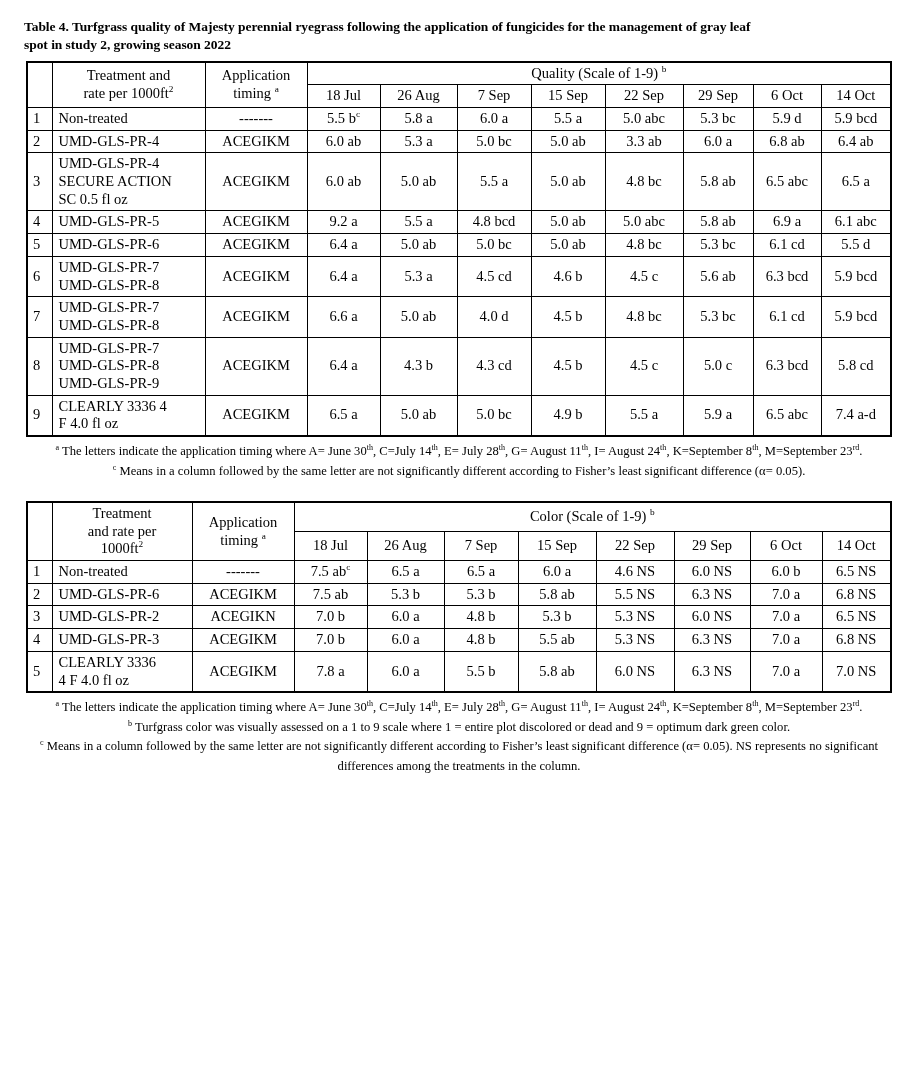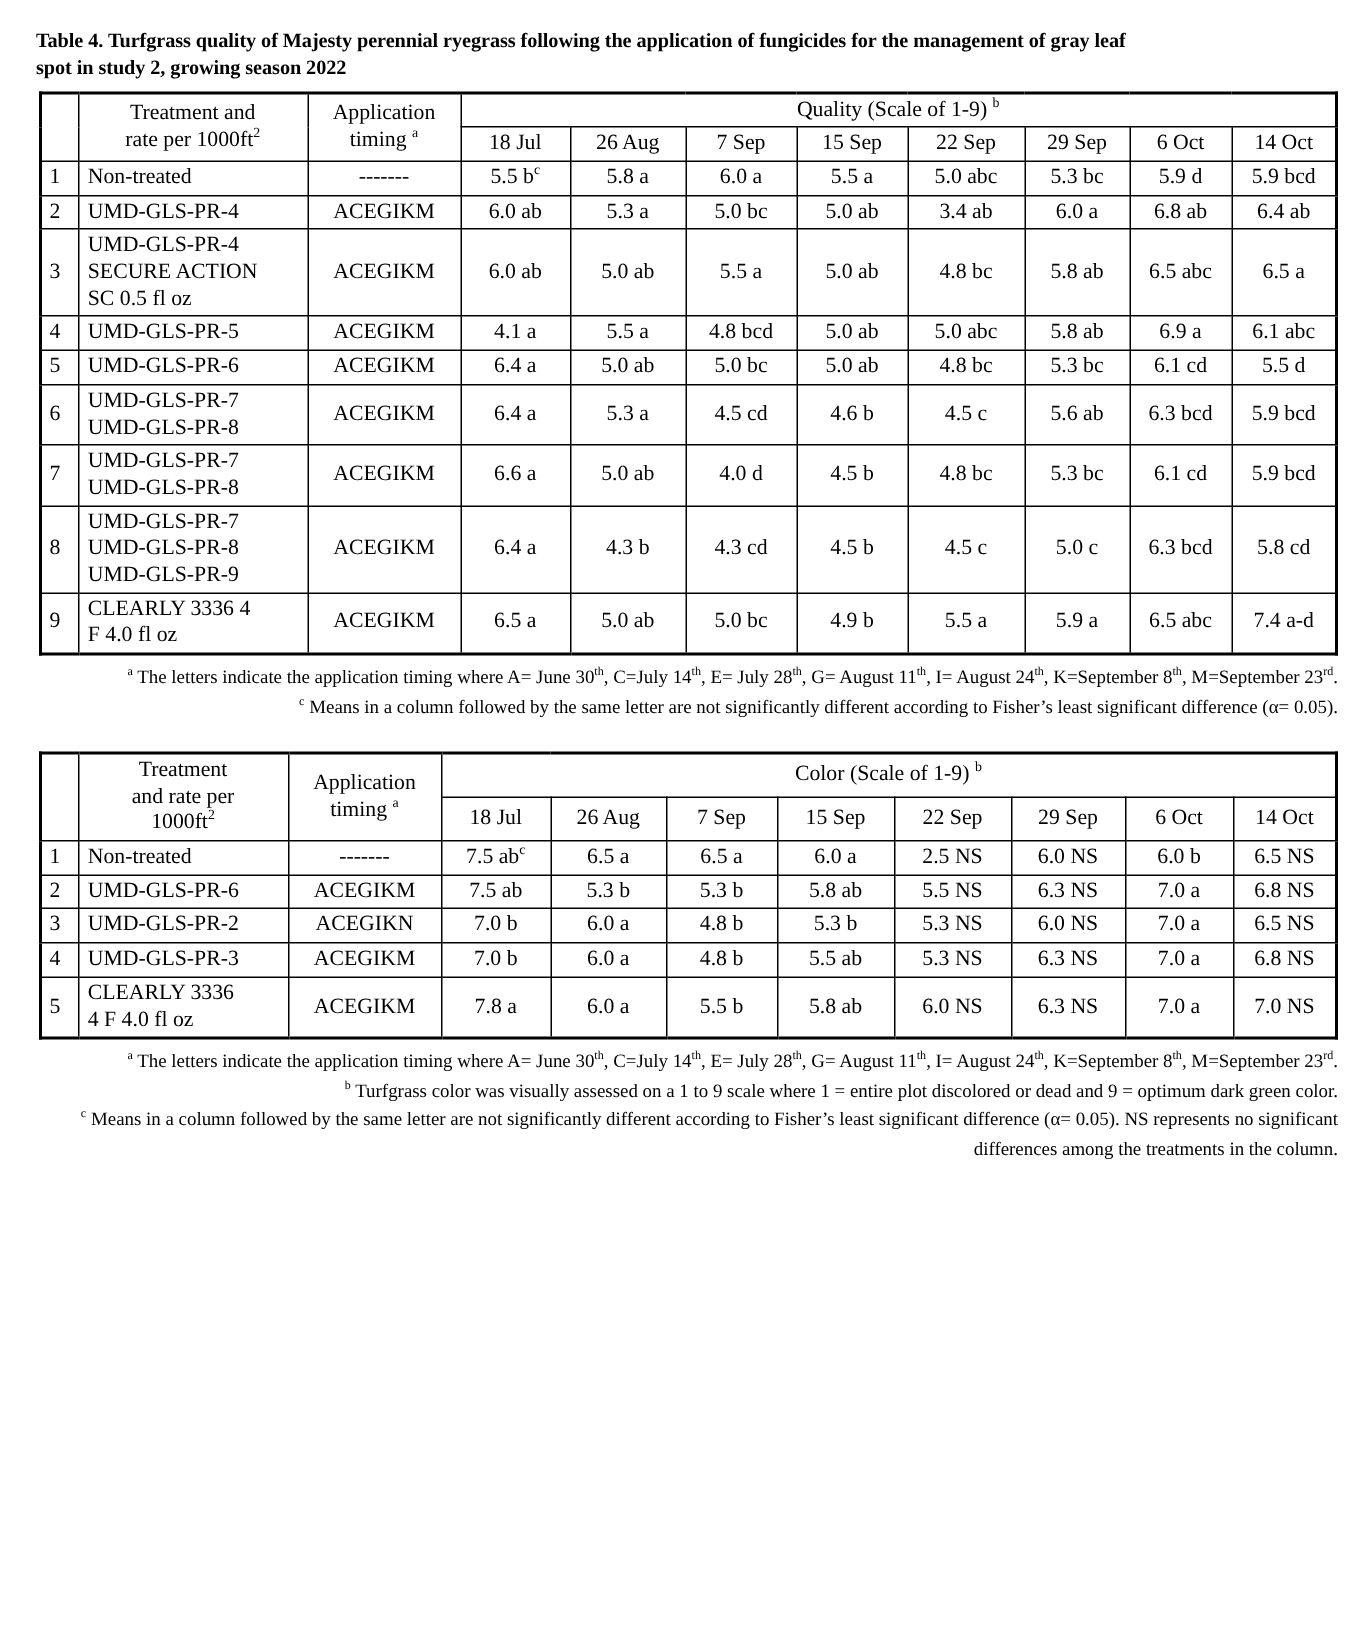--- a/index.html
+++ b/index.html
@@ -71,21 +71,21 @@
   .outer-top { border-top-width: 2px !important; }
   .outer-bottom { border-bottom-width: 2px !important; }
   .outer-left { border-left-width: 2px !important; }
   .outer-right { border-right-width: 2px !important; }
 
   .footnotes {
     font-size: 12.6px;
     line-height: 1.55;
     margin: 5px 0 0 2px;
     width: 866px;
-    text-align: right;
+    text-align: center;
   }
   .footnotes p {
     margin: 0;
     padding: 0;
   }
   .spacer-between {
     height: 20px;
   }
   .nowrapcell { white-space: nowrap; }
 </style>
@@ -152,21 +152,21 @@
             <td class="c-val nowrapcell outer-right">5.9 bcd</td>
           </tr>
           <tr>
             <td class="c-num outer-left">2</td>
             <td class="c-trt"><span>UMD-GLS-PR-4</span></td>
             <td class="c-app">ACEGIKM</td>
             <td class="c-val nowrapcell">6.0 ab</td>
             <td class="c-val nowrapcell">5.3 a</td>
             <td class="c-val nowrapcell">5.0 bc</td>
             <td class="c-val nowrapcell">5.0 ab</td>
-            <td class="c-val nowrapcell">3.4 ab</td>
+            <td class="c-val nowrapcell">3.3 ab</td>
             <td class="c-val nowrapcell">6.0 a</td>
             <td class="c-val nowrapcell">6.8 ab</td>
             <td class="c-val nowrapcell outer-right">6.4 ab</td>
           </tr>
           <tr>
             <td class="c-num outer-left">3</td>
             <td class="c-trt"><span>UMD-GLS-PR-4</span><br><span>SECURE ACTION</span><br><span>SC 0.5 fl oz</span></td>
             <td class="c-app">ACEGIKM</td>
             <td class="c-val nowrapcell">6.0 ab</td>
             <td class="c-val nowrapcell">5.0 ab</td>
@@ -174,21 +174,21 @@
             <td class="c-val nowrapcell">5.0 ab</td>
             <td class="c-val nowrapcell">4.8 bc</td>
             <td class="c-val nowrapcell">5.8 ab</td>
             <td class="c-val nowrapcell">6.5 abc</td>
             <td class="c-val nowrapcell outer-right">6.5 a</td>
           </tr>
           <tr>
             <td class="c-num outer-left">4</td>
             <td class="c-trt"><span>UMD-GLS-PR-5</span></td>
             <td class="c-app">ACEGIKM</td>
-            <td class="c-val nowrapcell">4.1 a</td>
+            <td class="c-val nowrapcell">9.2 a</td>
             <td class="c-val nowrapcell">5.5 a</td>
             <td class="c-val nowrapcell">4.8 bcd</td>
             <td class="c-val nowrapcell">5.0 ab</td>
             <td class="c-val nowrapcell">5.0 abc</td>
             <td class="c-val nowrapcell">5.8 ab</td>
             <td class="c-val nowrapcell">6.9 a</td>
             <td class="c-val nowrapcell outer-right">6.1 abc</td>
           </tr>
           <tr>
             <td class="c-num outer-left">5</td>
@@ -311,21 +311,21 @@
       </thead>
       <tbody id="t5-body">
           <tr>
             <td class="c-num outer-left">1</td>
             <td class="c-trt"><span>Non-treated</span></td>
             <td class="c-app">-------</td>
             <td class="c-val nowrapcell">7.5 ab<sup>c</sup></td>
             <td class="c-val nowrapcell">6.5 a</td>
             <td class="c-val nowrapcell">6.5 a</td>
             <td class="c-val nowrapcell">6.0 a</td>
-            <td class="c-val nowrapcell">2.5 NS</td>
+            <td class="c-val nowrapcell">4.6 NS</td>
             <td class="c-val nowrapcell">6.0 NS</td>
             <td class="c-val nowrapcell">6.0 b</td>
             <td class="c-val nowrapcell outer-right">6.5 NS</td>
           </tr>
           <tr>
             <td class="c-num outer-left">2</td>
             <td class="c-trt"><span>UMD-GLS-PR-6</span></td>
             <td class="c-app">ACEGIKM</td>
             <td class="c-val nowrapcell">7.5 ab</td>
             <td class="c-val nowrapcell">5.3 b</td>

